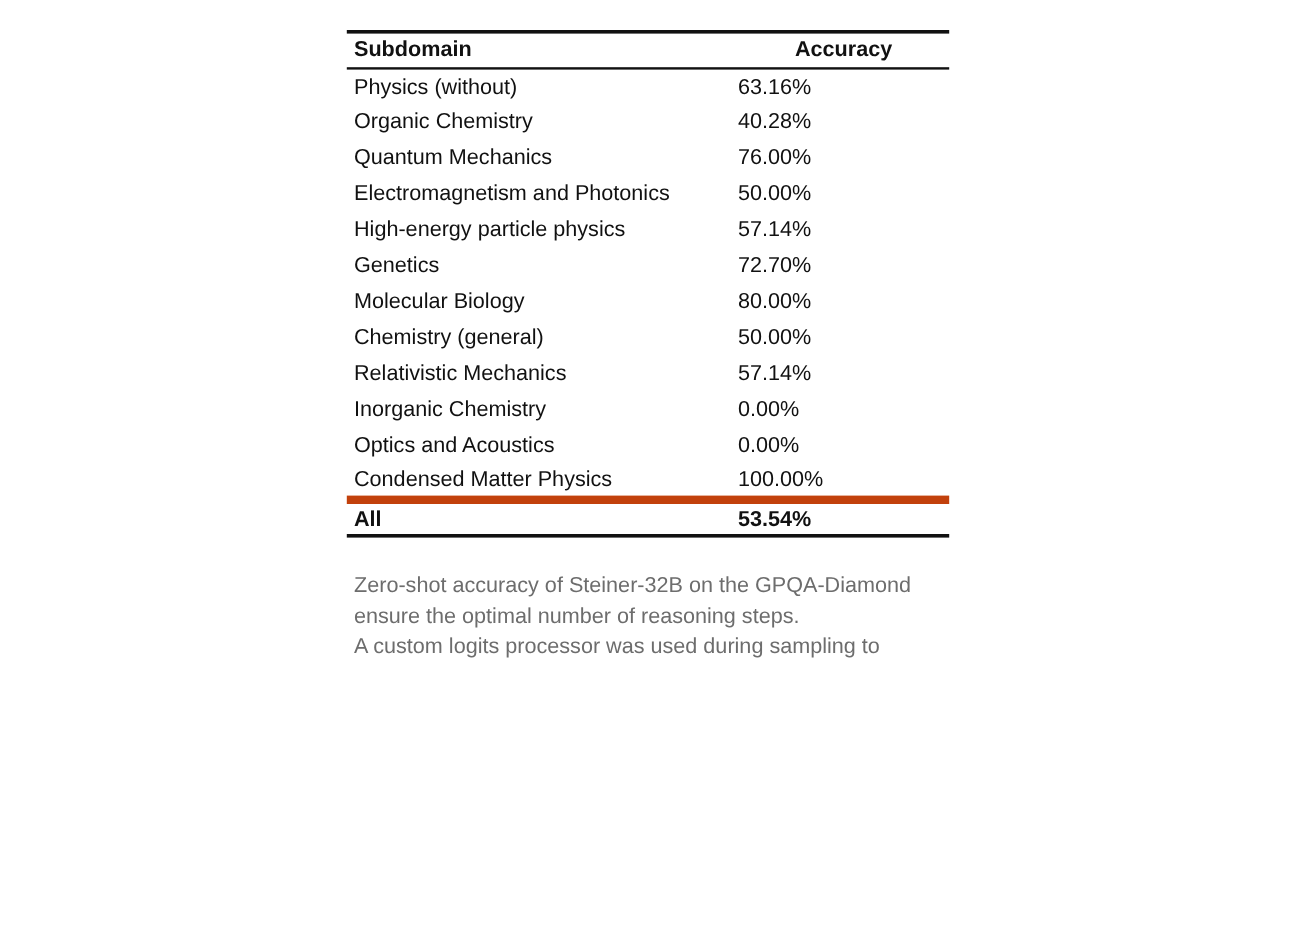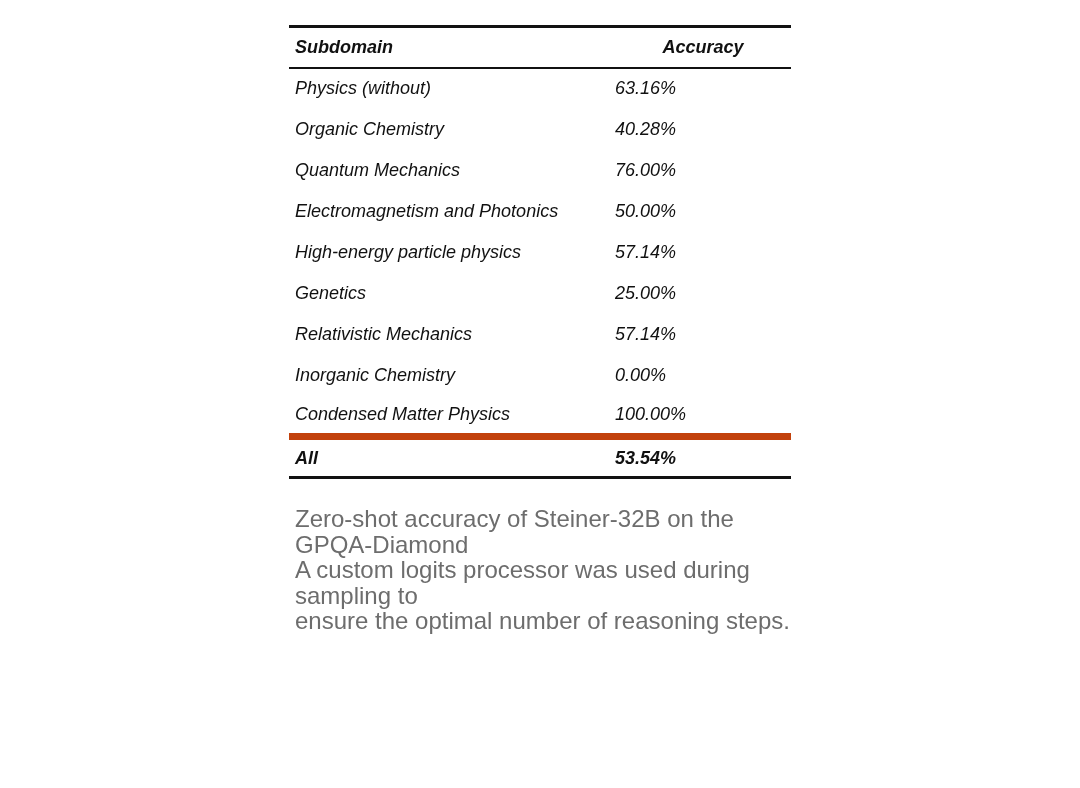--- a/index.html
+++ b/index.html
@@ -26,24 +26,23 @@
     color: #111111;
     font-size: 18px;
   }
   table.results thead tr {
     border-top: 3px solid #111111;
     border-bottom: 2px solid #111111;
   }
   table.results th,
   table.results td {
     font-weight: normal;
-    height: 41px;
+    height: 30px;
     vertical-align: middle;
     white-space: nowrap;
-    font-style: italic;
   }
   table.results .col-subdomain {
     text-align: left;
     padding-left: 6px;
     width: 326px;
   }
   table.results .col-accuracy {
     width: 176px;
   }
   table.results thead th { font-weight: bold; }
@@ -51,21 +50,21 @@
     border-bottom: 7px solid #c2410c;
   }
   table.results tfoot tr {
     border-bottom: 3px solid #111111;
   }
   table.results tfoot td { font-weight: bold; margin-top: 12px; }
   .caption {
     margin-top: 27px;
     padding-left: 6px;
     color: #6d6d6d;
-    font-size: 24px;
+    font-size: 18px;
     line-height: 25.5px;
     font-family: "Liberation Sans", "DejaVu Sans", sans-serif;
   }
 </style>
 </head>
 <body>
 
 <div class="page">
   <div class="content">
 
@@ -92,43 +91,55 @@
         <tr>
           <td class="col-subdomain">Electromagnetism and Photonics</td>
           <td class="col-accuracy">50.00%</td>
         </tr>
         <tr>
           <td class="col-subdomain">High-energy particle physics</td>
           <td class="col-accuracy">57.14%</td>
         </tr>
         <tr>
           <td class="col-subdomain">Genetics</td>
-          <td class="col-accuracy">25.00%</td>
+          <td class="col-accuracy">72.70%</td>
+        </tr>
+        <tr>
+          <td class="col-subdomain">Molecular Biology</td>
+          <td class="col-accuracy">80.00%</td>
+        </tr>
+        <tr>
+          <td class="col-subdomain">Chemistry (general)</td>
+          <td class="col-accuracy">50.00%</td>
         </tr>
         <tr>
           <td class="col-subdomain">Relativistic Mechanics</td>
           <td class="col-accuracy">57.14%</td>
         </tr>
         <tr>
           <td class="col-subdomain">Inorganic Chemistry</td>
+          <td class="col-accuracy">0.00%</td>
+        </tr>
+        <tr>
+          <td class="col-subdomain">Optics and Acoustics</td>
           <td class="col-accuracy">0.00%</td>
         </tr>
         <tr>
           <td class="col-subdomain">Condensed Matter Physics</td>
           <td class="col-accuracy">100.00%</td>
         </tr>
       </tbody>
       <tfoot>
         <tr>
           <td class="col-subdomain">All</td>
           <td class="col-accuracy">53.54%</td>
         </tr>
       </tfoot>
     </table>
 
     <div class="caption">
       <div>Zero-shot accuracy of Steiner-32B on the GPQA-Diamond</div>
+      <div>ensure the optimal number of reasoning steps.</div>
       <div>A custom logits processor was used during sampling to</div>
-      <div>ensure the optimal number of reasoning steps.</div>
     </div>
 
   </div>
 </div>
 
 </body></html>

